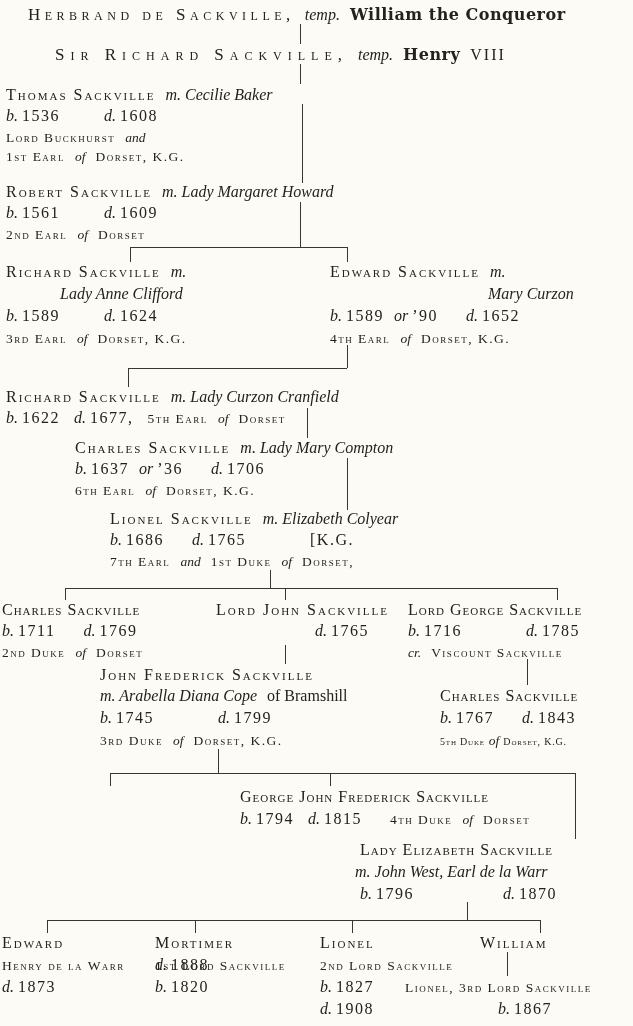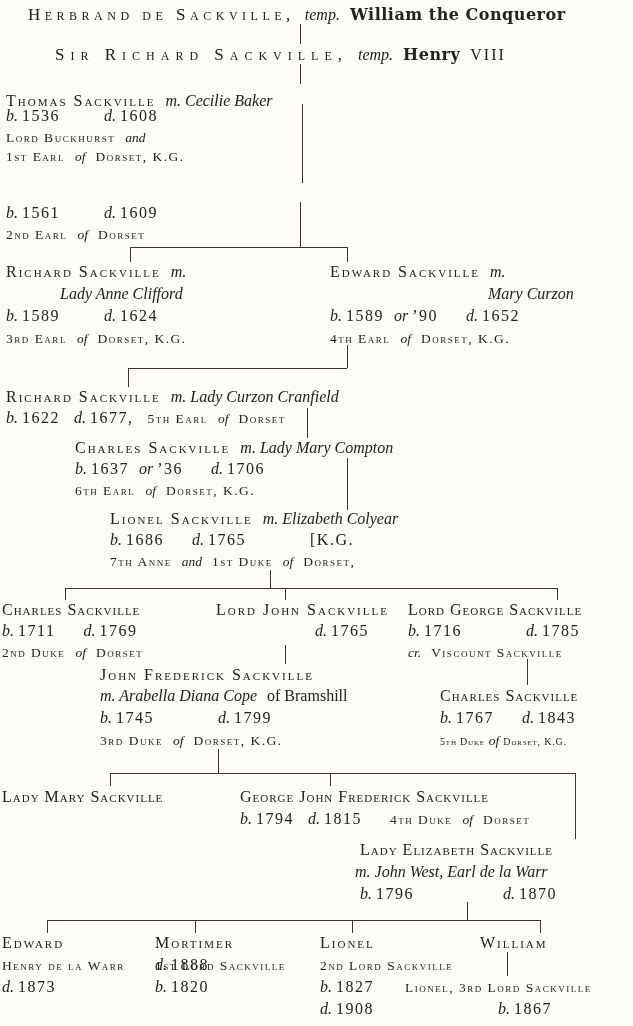--- a/index.html
+++ b/index.html
@@ -38,41 +38,45 @@
   <div class="vl" style="left:300px; top:24px; height:20px;"></div>
 
   <div class="row" style="left:55px; top:46px;">
     <span class="sc-wide2">Sir Richard Sackville,</span>
     <span class="it g6">temp.</span>
     <span class="bl g6">Henry</span>
     <span class="sc g6">VIII</span>
   </div>
   <div class="vl" style="left:300px; top:64px; height:20px;"></div>
 
-  <div class="row" style="left:6px; top:86px;margin-top:6px;">
+  <div class="row" style="left:6px; top:86px;">
     <span class="sc">Thomas Sackville</span>
     <span class="it g6">m. Cecilie Baker</span>
   </div>
   <div class="row" style="left:6px; top:107px;">
     <span class="it">b.</span>
     <span class="dt">1536</span>
     <span class="it g40">d.</span>
     <span class="dt">1608</span>
   </div>
   <div class="row" style="left:6px; top:128px;">
     <span class="scs">Lord Buckhurst</span>
     <span class="its g6">and</span>
   </div>
   <div class="row" style="left:6px; top:147px;">
     <span class="scs">1st Earl</span>
     <span class="its g6">of</span>
     <span class="scs g6">Dorset, K.G.</span>
   </div>
   <div class="vl" style="left:302px; top:104px; height:79px;"></div>
 
+  <div class="row" style="left:6px; top:183px;">
+    <span class="sc">Robert Sackville</span>
+    <span class="it g6">m. Lady Margaret Howard</span>
+  </div>
   <div class="row" style="left:6px; top:204px;">
     <span class="it">b.</span>
     <span class="dt">1561</span>
     <span class="it g40">d.</span>
     <span class="dt">1609</span>
   </div>
   <div class="row" style="left:6px; top:225px;">
     <span class="scs">2nd Earl</span>
     <span class="its g6">of</span>
     <span class="scs g6">Dorset</span>
@@ -164,21 +168,21 @@
     <span class="it g6">m. Elizabeth Colyear</span>
   </div>
   <div class="row" style="left:110px; top:531px;">
     <span class="it">b.</span>
     <span class="dt">1686</span>
     <span class="it g24">d.</span>
     <span class="dt">1765</span>
     <span class="dt g60">[K.G.</span>
   </div>
   <div class="row" style="left:110px; top:552px;">
-    <span class="scs">7th Anne</span>
+    <span class="scs">7th Earl</span>
     <span class="its g6">and</span>
     <span class="scs g6">1st Duke</span>
     <span class="its g6">of</span>
     <span class="scs g6">Dorset,</span>
   </div>
   <div class="vl" style="left:270px; top:570px; height:18px;"></div>
   <div class="hl" style="left:65px; top:588px; width:492px;"></div>
   <div class="vl" style="left:65px; top:588px; height:12px;"></div>
   <div class="vl" style="left:285px; top:588px; height:12px;"></div>
   <div class="vl" style="left:557px; top:588px; height:12px;"></div>
@@ -254,23 +258,20 @@
     <span class="scs sm">5th Duke</span>
     <span class="its">of</span>
     <span class="scs sm">Dorset, K.G.</span>
   </div>
   <div class="vl" style="left:218px; top:749px; height:24px;"></div>
   <div class="hl" style="left:110px; top:773px; width:465px;"></div>
   <div class="vl" style="left:110px; top:773px; height:13px;"></div>
   <div class="vl" style="left:330px; top:773px; height:13px;"></div>
   <div class="vl" style="left:575px; top:773px; height:66px;"></div>
 
-  <div class="row" style="left:2px; top:788px;">
-    <span class="sc cond">Lady Mary Sackville</span>
-  </div>
 
   <div class="row" style="left:240px; top:788px;">
     <span class="sc cond">George John Frederick Sackville</span>
   </div>
   <div class="row" style="left:240px; top:810px;">
     <span class="it">b.</span>
     <span class="dt">1794</span>
     <span class="it g10">d.</span>
     <span class="dt">1815</span>
     <span class="scs g24">4th Duke</span>

